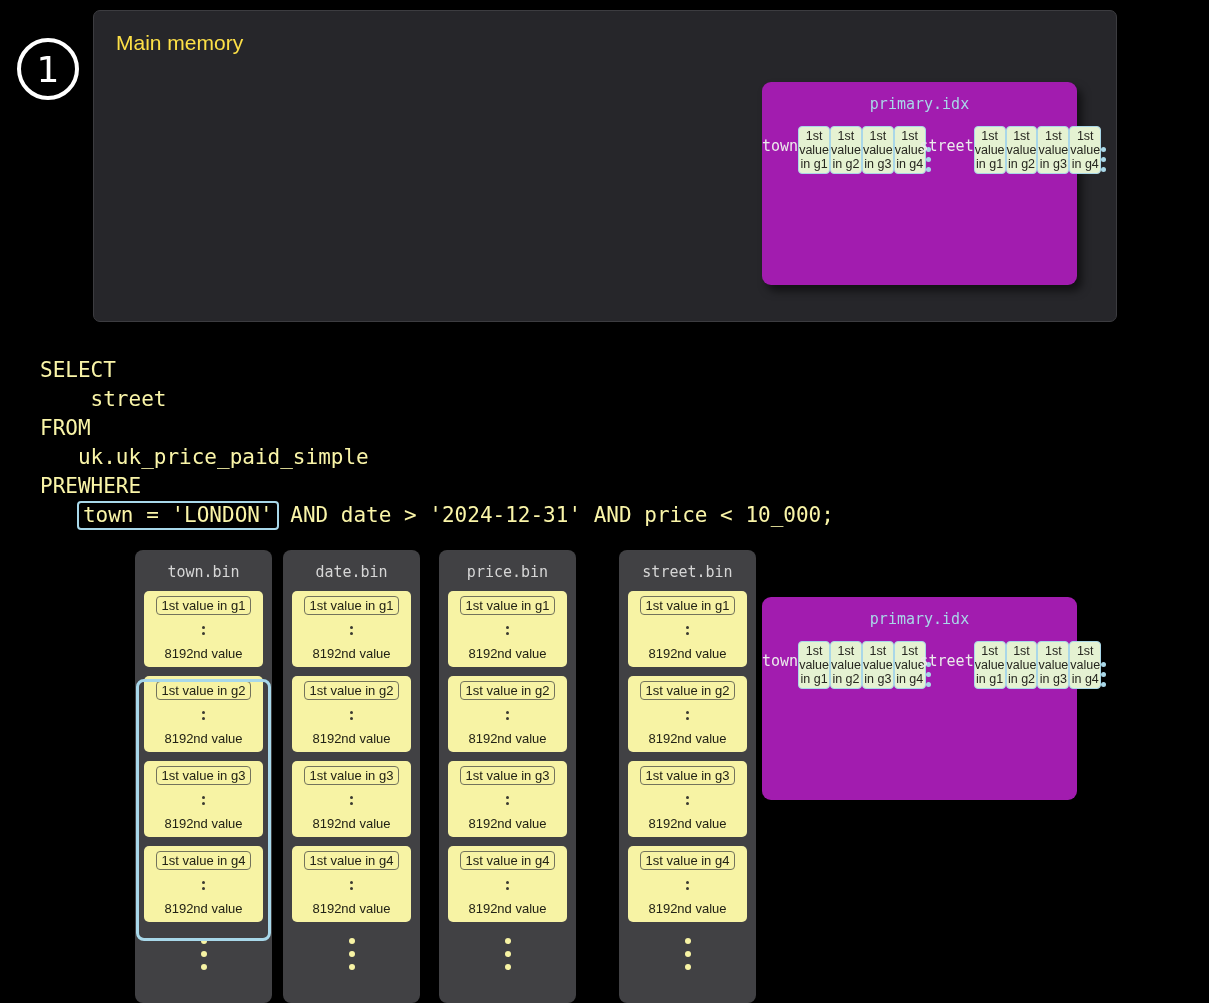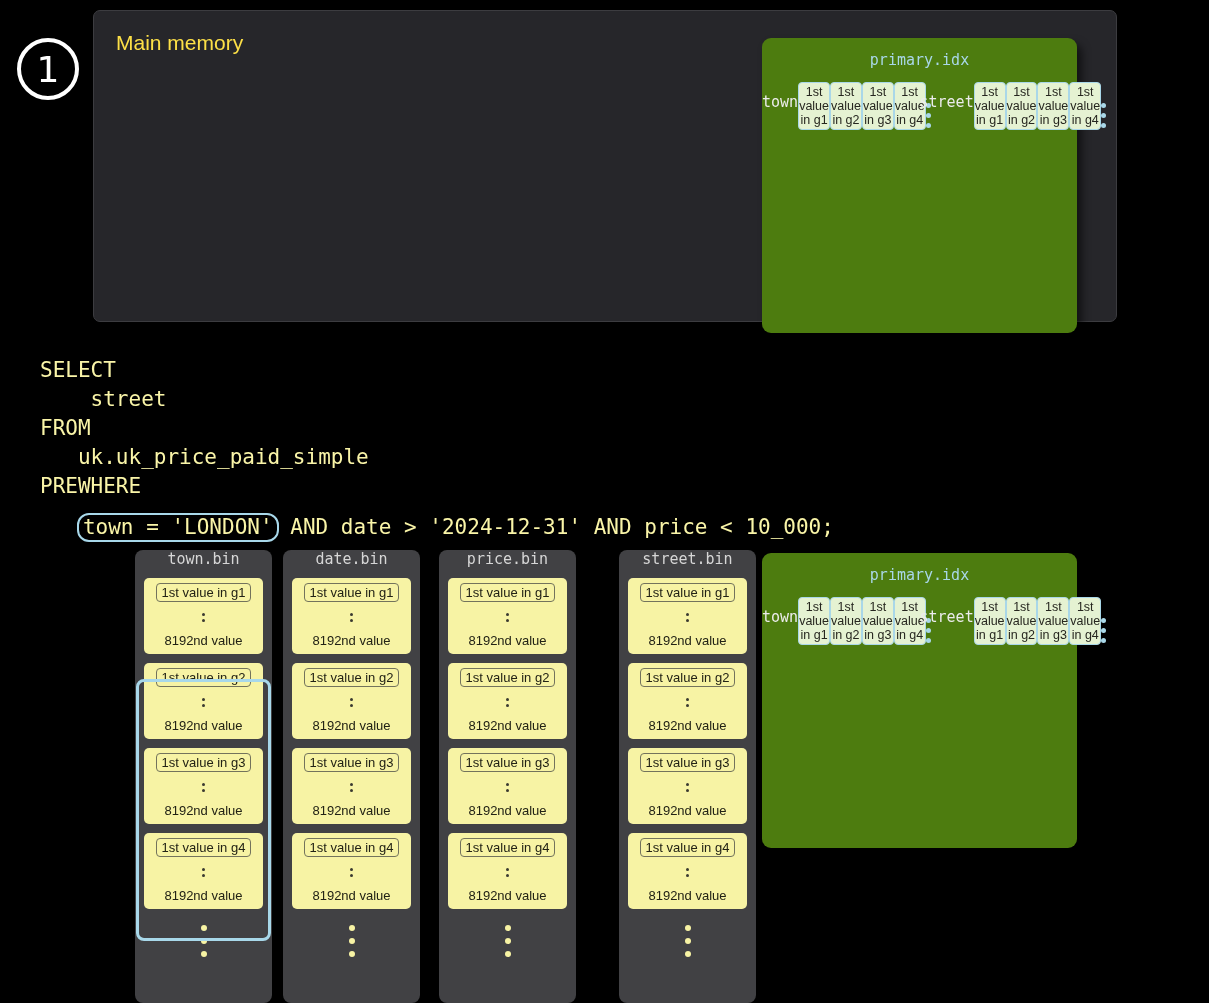--- a/index.html
+++ b/index.html
@@ -19,23 +19,24 @@
   .memory-panel{
     position:absolute;left:93px;top:10px;width:1024px;height:312px;
     background:#26262a;border:1px solid #3c3c40;border-radius:7px;box-sizing:border-box;
   }
   .memory-title{
     position:absolute;left:22px;top:20px;color:#fde047;font-size:21px;
   }
 
   
   .idx-panel{
-    position:absolute;width:315px;height:295px;background:#4d7c0f;border-radius:9px;
+    position:absolute;width:315px;height:203px;background:#a21caf;border-radius:9px;
     box-shadow:5px 6px 9px rgba(0,0,0,0.55);
     font-family:"DejaVu Sans Mono",monospace;
+    margin-top:44px;
   }
   .idx-title{
     text-align:center;padding-top:13px;color:#a9d7e8;font-size:15px;
   }
   .idx-cols{display:flex;margin-top:13px;}
   .idx-col{width:50%;display:flex;flex-direction:row;align-items:center;}
   .idx-header{color:#ececec;font-size:15px;margin-bottom:15px;}
   .chip{
     width:112px;box-sizing:border-box;background:#e5f2d2;border:1.5px solid #a9d7e8;
     border-radius:4px;text-align:center;font-family:"Liberation Sans",sans-serif;
@@ -52,31 +53,31 @@
   .vdots.yellow i{width:6px;height:6px;background:#f7f3a4;margin:3.5px 0;}
 
   
   .sql{
     position:absolute;left:40px;top:356px;color:#faf5a8;
     font-family:"DejaVu Sans Mono",monospace;font-size:21px;line-height:29px;
   }
   .sql-line{white-space:pre;}
   .sql-line span{white-space:pre;}
   .sql-highlight{
-    display:inline-block;border:2px solid #a8d8ea;border-radius:12px;
-    padding:0 4px;margin:12px -1px;line-height:25px;
+    display:inline-block;border:2px solid #a8d8ea;border-radius:4px;
+    padding:0 4px;margin:0 -1px;line-height:25px;
   }
 
   
   .bin-col{
     position:absolute;top:550px;width:137px;height:453px;background:#414144;
     border-radius:8px;box-sizing:border-box;
   }
   .bin-title{
-    text-align:center;color:#d6d6d6;font-size:15px;
+    text-align:center;padding-top:13px;color:#d6d6d6;font-size:15px;
     font-family:"DejaVu Sans Mono",monospace;
   }
   .blocks{margin-top:10px;display:flex;flex-direction:column;align-items:center;gap:9px;}
   .block{
     width:119px;height:76px;background:#f7f3a4;border-radius:5px;box-sizing:border-box;
     display:flex;flex-direction:column;align-items:center;justify-content:space-between;
     padding:5px 0 6px 0;
   }
   .block-first{
     border:1px solid #73735c;border-radius:4px;padding:0 5px;

